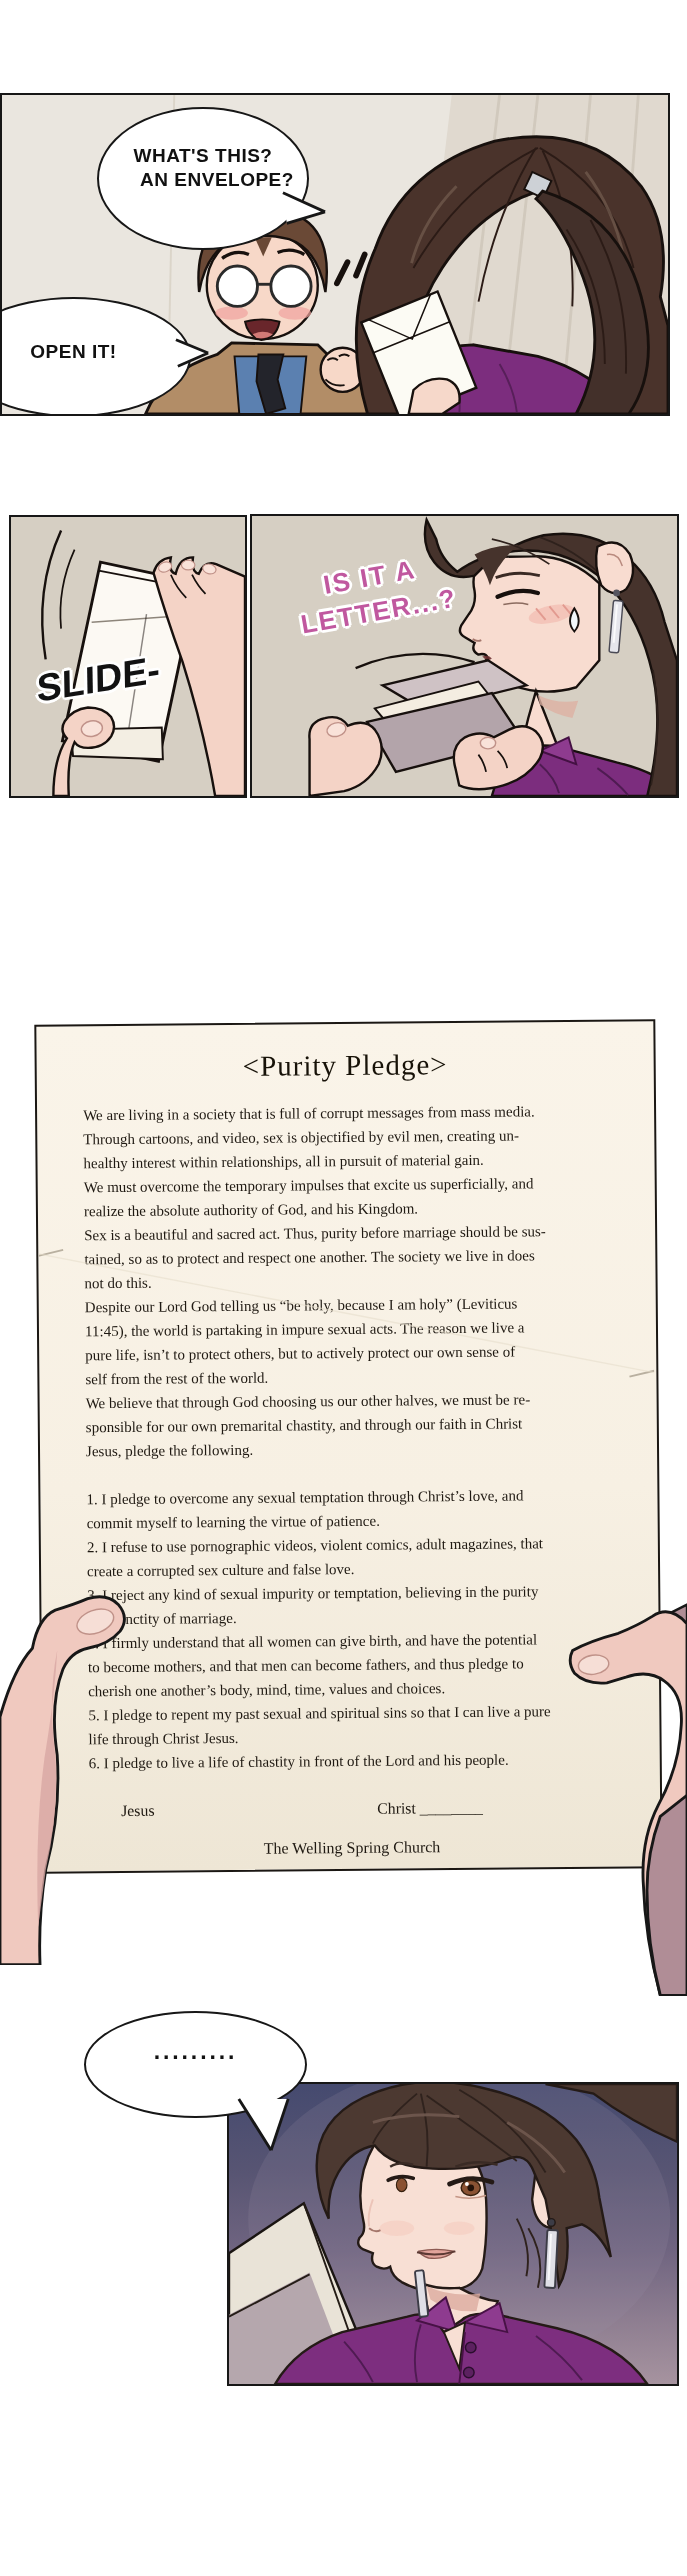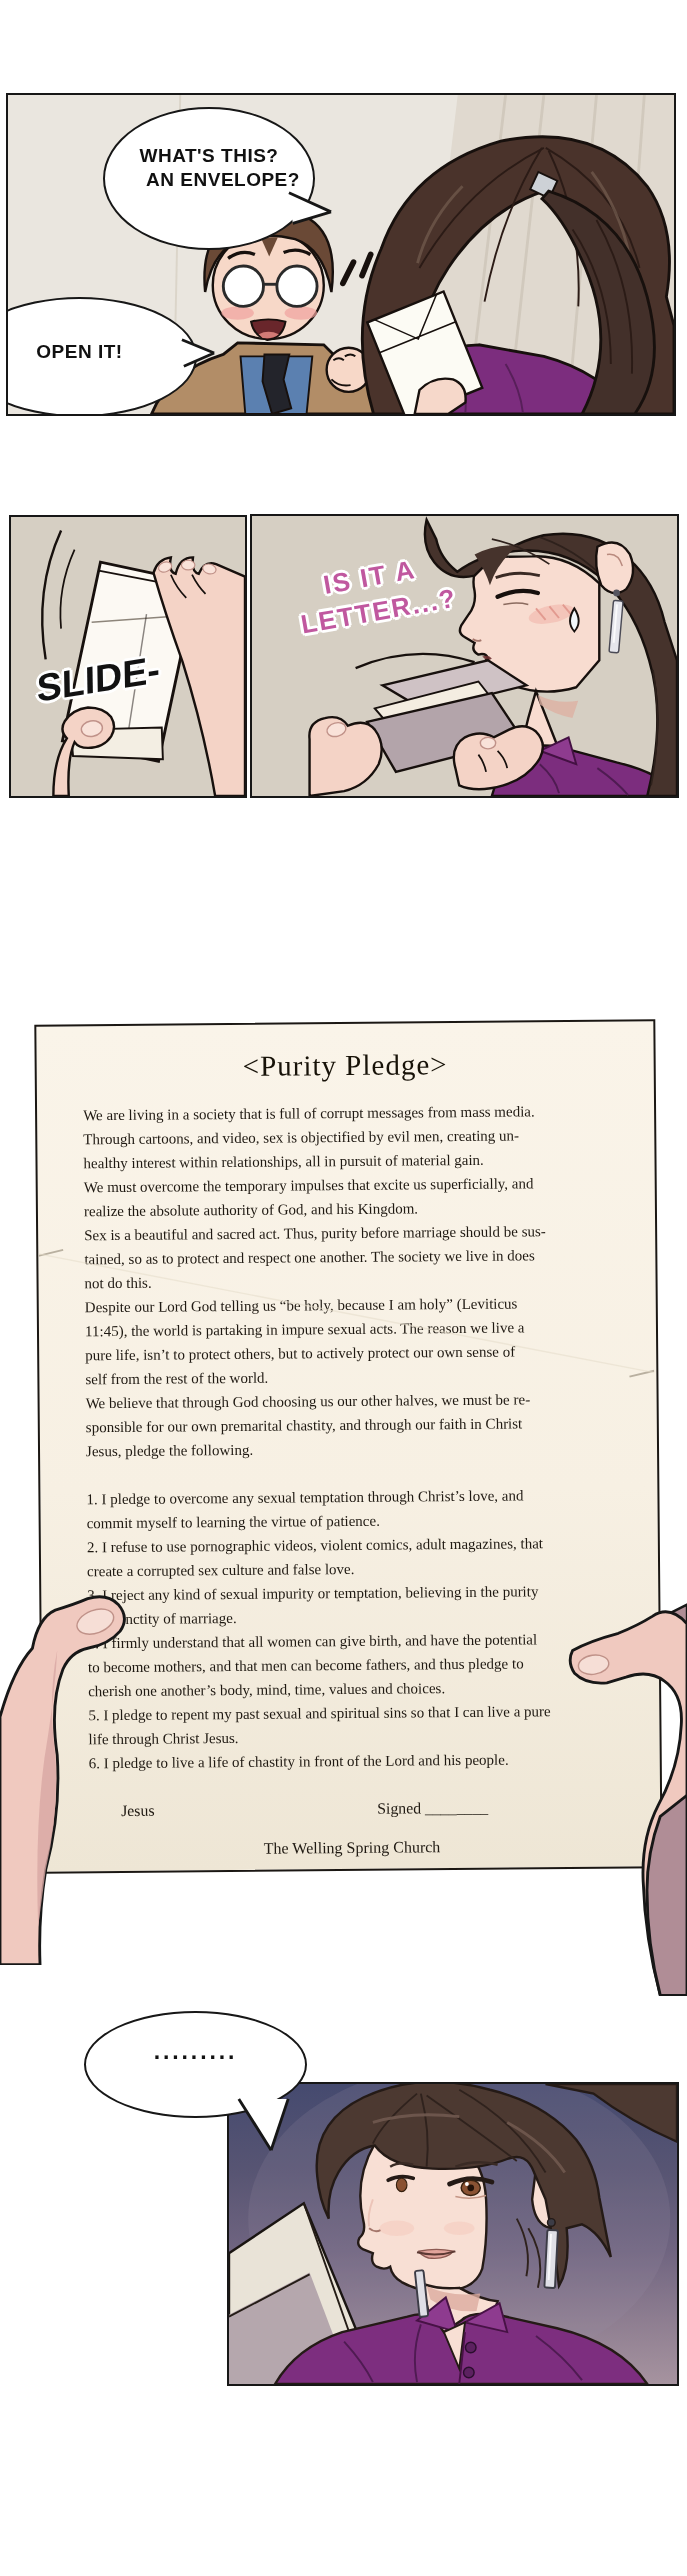--- a/index.html
+++ b/index.html
@@ -25,21 +25,21 @@
   .ldate{position:absolute;left:78px;}
   .lsigned{position:absolute;left:334px;}
   .lchurch{margin-top:15.3px;text-align:center;font-size:16px;}
   .overlay{position:absolute;z-index:8;pointer-events:none;}
 </style>
 </head>
 <body>
 
 <div id="canvas">
 
-  <div class="panel" style="left:6px;top:93px;width:670px;height:323px;background:#eae6df;">
+  <div class="panel" style="left:0;top:93px;width:670px;height:323px;background:#eae6df;">
     <svg viewBox="0 0 696 332" preserveAspectRatio="none">
       <rect x="0" y="0" width="696" height="332" fill="#eae6df"></rect>
       <polygon points="470,0 696,0 696,332 430,332" fill="#e0d9cf"></polygon>
       <g stroke="#cfc7ba" stroke-width="3" opacity="0.85">
         <path d="M520,0 L480,332" fill="none"></path>
           <path d="M560,0 L523,332" fill="none"></path>
         <path d="M615,0 L585,332" fill="none"></path>
           <path d="M665,0 L640,332" fill="none"></path>
         <path d="M180,0 L173,332" stroke="#d8d1c6" stroke-width="2" fill="none"></path>
       </g>
@@ -222,21 +222,21 @@
       <div class="lline">and sanctity of marriage.</div>
       <div class="lline">4. I firmly understand that all women can give birth, and have the potential</div>
       <div class="lline">to become mothers, and that men can become fathers, and thus pledge to</div>
       <div class="lline">cherish one another’s body, mind, time, values and choices.</div>
       <div class="lline">5. I pledge to repent my past sexual and spiritual sins so that I can live a pure</div>
       <div class="lline">life through Christ Jesus.</div>
       <div class="lline">6. I pledge to live a life of chastity in front of the Lord and his people.</div>
     </div>
     <div class="lfooter">
       <span class="ldate">Jesus</span>
-      <span class="lsigned">Signed ________</span>
+      <span class="lsigned">Christ ________</span>
     </div>
     <div class="lchurch">The Welling Spring Church</div>
     <svg style="position:absolute;left:0;top:0;width:615px;height:843px;pointer-events:none;" viewBox="0 0 644 883">
       <path d="M0,240 L26,234" stroke="#b9b0a0" stroke-width="2" fill="none"></path>
       <path d="M618,372 L644,366" stroke="#b9b0a0" stroke-width="2" fill="none"></path>
       <path d="M0,238 L644,368" stroke="#e6ddcb" stroke-width="1.5" opacity="0.6" fill="none"></path>
     </svg>
   </div>
 
   <svg class="overlay" style="left:0;top:1526px;width:143px;height:439px;" viewBox="0 0 150 460">

